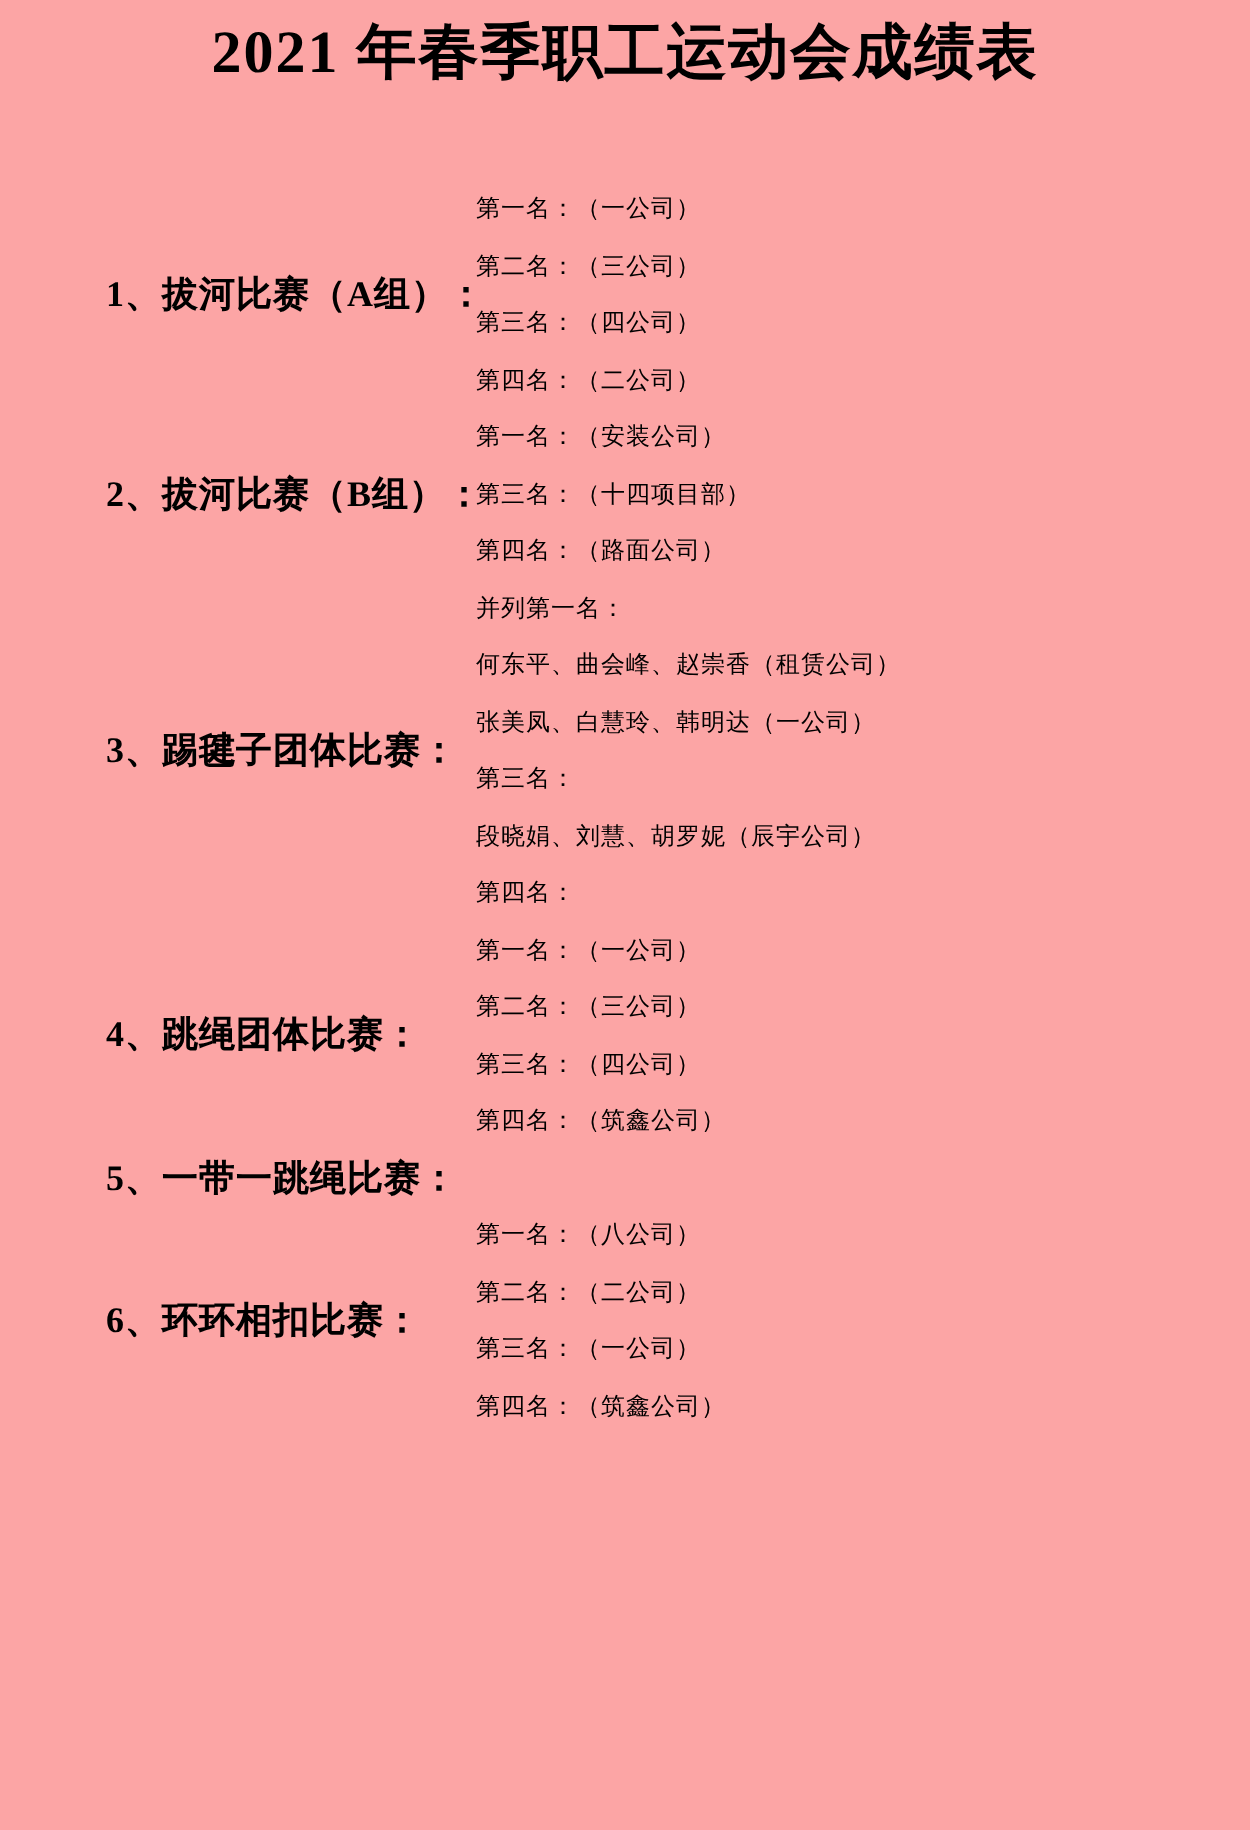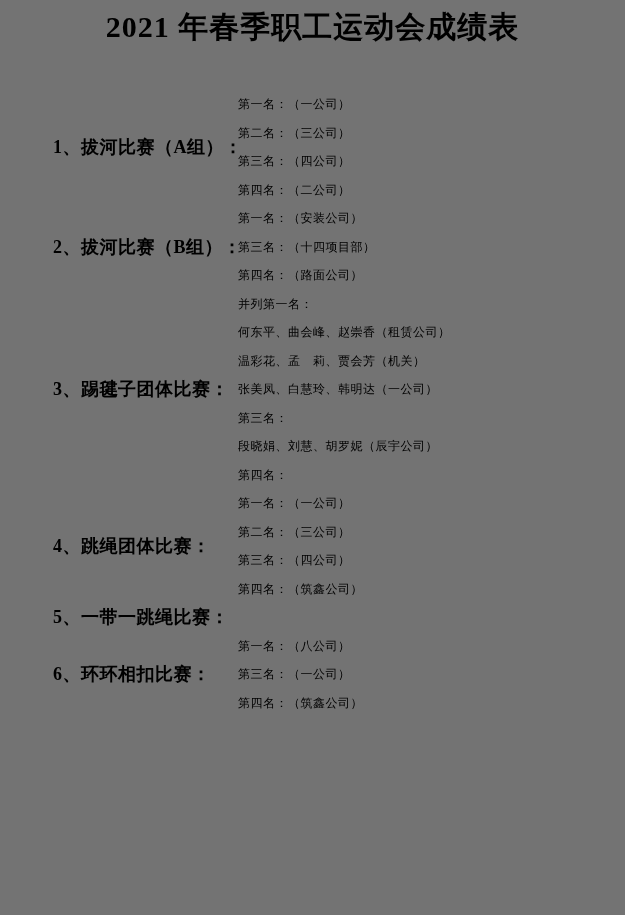--- a/index.html
+++ b/index.html
@@ -4,21 +4,21 @@
 <style>
   html, body {
     margin: 0;
     padding: 0;
     background: #ffffff;
   }
   .page {
     position: relative;
     width: 625px;
     height: 915px;
-    background: #737373;
+    background: #fca5a5;
     color: #000000;
     font-family: "Liberation Serif", "DejaVu Serif", serif;
     overflow: hidden;
   }
   .title {
     margin: 8px 0 0 0;
     padding: 0;
     text-align: center;
     font-size: 30px;
     line-height: 38px;
@@ -77,21 +77,20 @@
           <div class="result-line">第三名：（十四项目部）</div>
           <div class="result-line">第四名：（路面公司）</div>
         </div>
   </div>
 
   <div class="section">
     <div class="section-label">3、踢毽子团体比赛：</div>
     <div class="section-lines">
           <div class="result-line">并列第一名：</div>
           <div class="result-line">何东平、曲会峰、赵崇香（租赁公司）</div>
-          <div class="result-line">温彩花、孟　莉、贾会芳（机关）</div>
           <div class="result-line">张美凤、白慧玲、韩明达（一公司）</div>
           <div class="result-line">第三名：</div>
           <div class="result-line">段晓娟、刘慧、胡罗妮（辰宇公司）</div>
           <div class="result-line">第四名：</div>
         </div>
   </div>
 
   <div class="section">
     <div class="section-label">4、跳绳团体比赛：</div>
     <div class="section-lines">
@@ -103,18 +102,19 @@
   </div>
 
   <div class="section">
     <div class="section-label">5、一带一跳绳比赛：</div>
   </div>
 
   <div class="section">
     <div class="section-label">6、环环相扣比赛：</div>
     <div class="section-lines">
           <div class="result-line">第一名：（八公司）</div>
+          <div class="result-line">第二名：（二公司）</div>
           <div class="result-line">第三名：（一公司）</div>
           <div class="result-line">第四名：（筑鑫公司）</div>
         </div>
   </div>
 </div>
 </div>
 
 </body></html>

